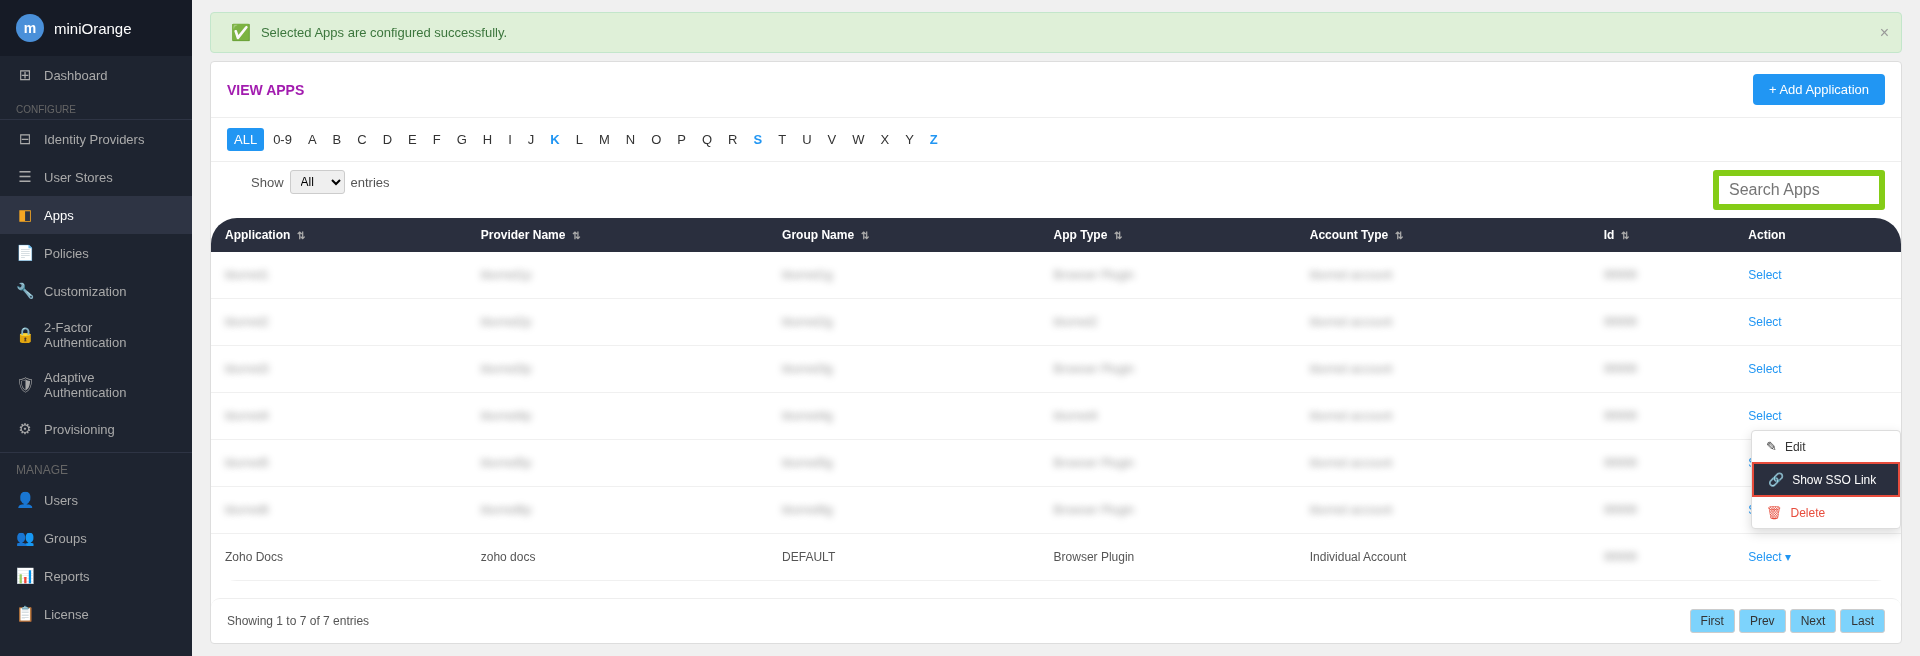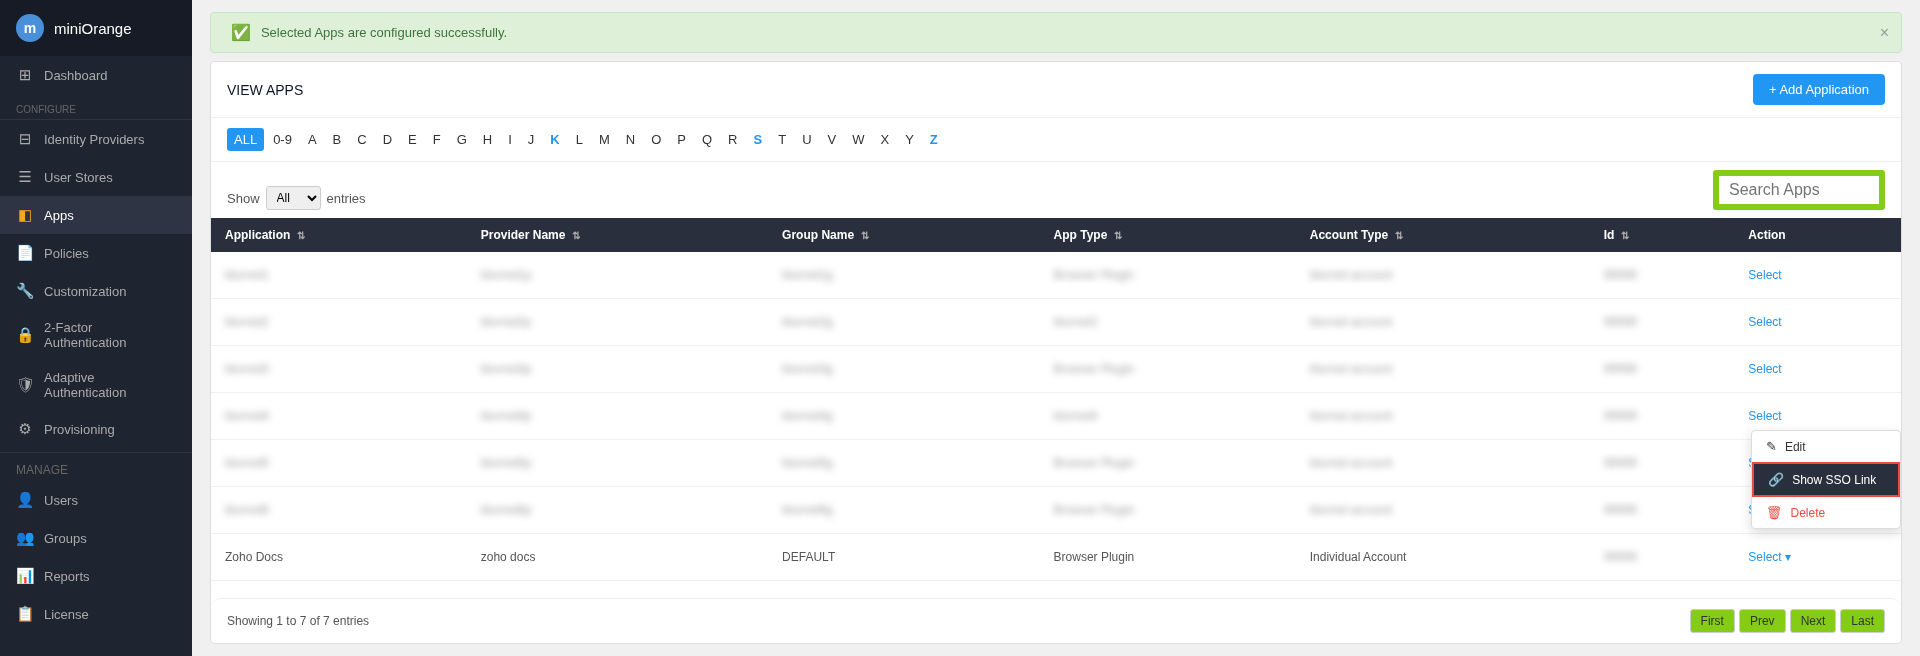--- a/index.html
+++ b/index.html
@@ -91,21 +91,21 @@
       flex-direction: column;
       overflow: hidden;
     }
     .panel-header {
       display: flex;
       justify-content: space-between;
       align-items: center;
       padding: 12px 16px;
       border-bottom: 1px solid #eee;
     }
-    .panel-title { font-size: 14px; font-weight: normal; color: #0f172a; text-transform: uppercase; }
+    .panel-title { font-size: 14px; font-weight: bold; color: #a21caf; text-transform: uppercase; }
     .add-btn {
       background: #2196f3;
       color: white;
       border: none;
       padding: 8px 16px;
       border-radius: 4px;
       font-size: 13px;
       cursor: pointer;
       display: flex; align-items: center; gap: 6px;
     }
@@ -122,22 +122,23 @@
       cursor: pointer;
       font-size: 13px;
       color: #333;
       border-radius: 3px;
     }
     .alpha-item.active { background: #2196f3; color: white; border-radius: 3px; }
     .alpha-item.highlight { color: #2196f3; font-weight: bold; }
 
     
     .table-controls {
-      display: flex; align-items: flex-end; justify-content: space-between;
+      display: flex; align-items: flex-start; justify-content: space-between;
       padding: 8px 16px;
+      margin-left: 24px;
     }
     .show-control { display: flex; align-items: center; gap: 6px; color: #555; }
     .show-control select {
       padding: 3px 6px;
       border: 1px solid #ccc;
       border-radius: 3px;
       font-size: 12px;
     }
     .search-input {
       padding: 5px 10px;
@@ -169,21 +170,21 @@
       display: flex; align-items: center; justify-content: space-between;
       padding: 10px 16px;
       border-top: 1px solid #eee;
       font-size: 12px; color: #555; border-radius: 9px;
     }
     .pagination-btns { display: flex; gap: 4px; align-items: center; }
     .page-btn {
       padding: 4px 10px;
       border: 1px solid #ccc;
       border-radius: 3px;
-      background: #84cc16;
+      background: #7dd3fc;
       cursor: pointer;
       font-size: 12px;
       color: #333;
     }
 
     
     .dropdown-menu {
       position: absolute;
       background: #fff;
       border: 1px solid #ddd;
@@ -202,21 +203,21 @@
     .dropdown-item.edit { color: #333; }
     .dropdown-item.sso {
       background: #2a2f3e;
       color: white;
       border: 2px solid #e74c3c;
     }
     .dropdown-item.delete { color: #e74c3c; }
     .dropdown-item-icon { font-size: 13px; }
 
     
-    .content-area { position: relative; flex: 1; display: flex; flex-direction: column; overflow: hidden; }
+    .content-area { position: relative; flex: 1; display: flex; flex-direction: column; overflow: hidden; border-radius: 26px; }
   </style>
 </head>
 <body>
 
 <nav class="sidebar">
   <div class="sidebar-logo">
     <div class="sidebar-logo-icon">m</div>
     <span class="sidebar-logo-text">miniOrange</span>
   </div>
   <div class="sidebar-item">

